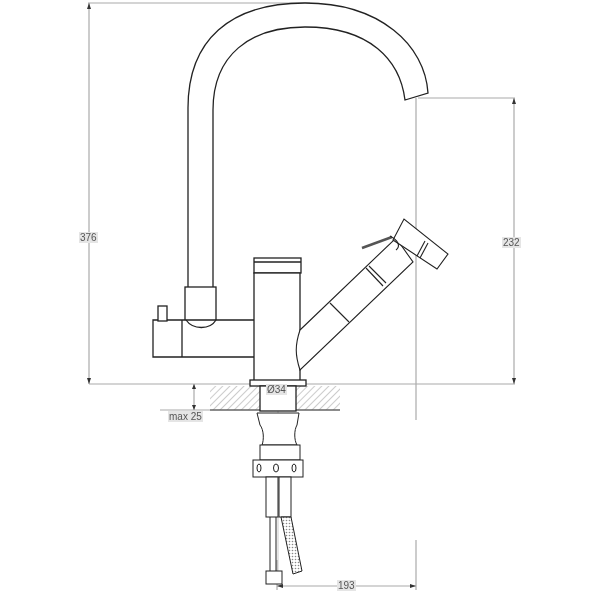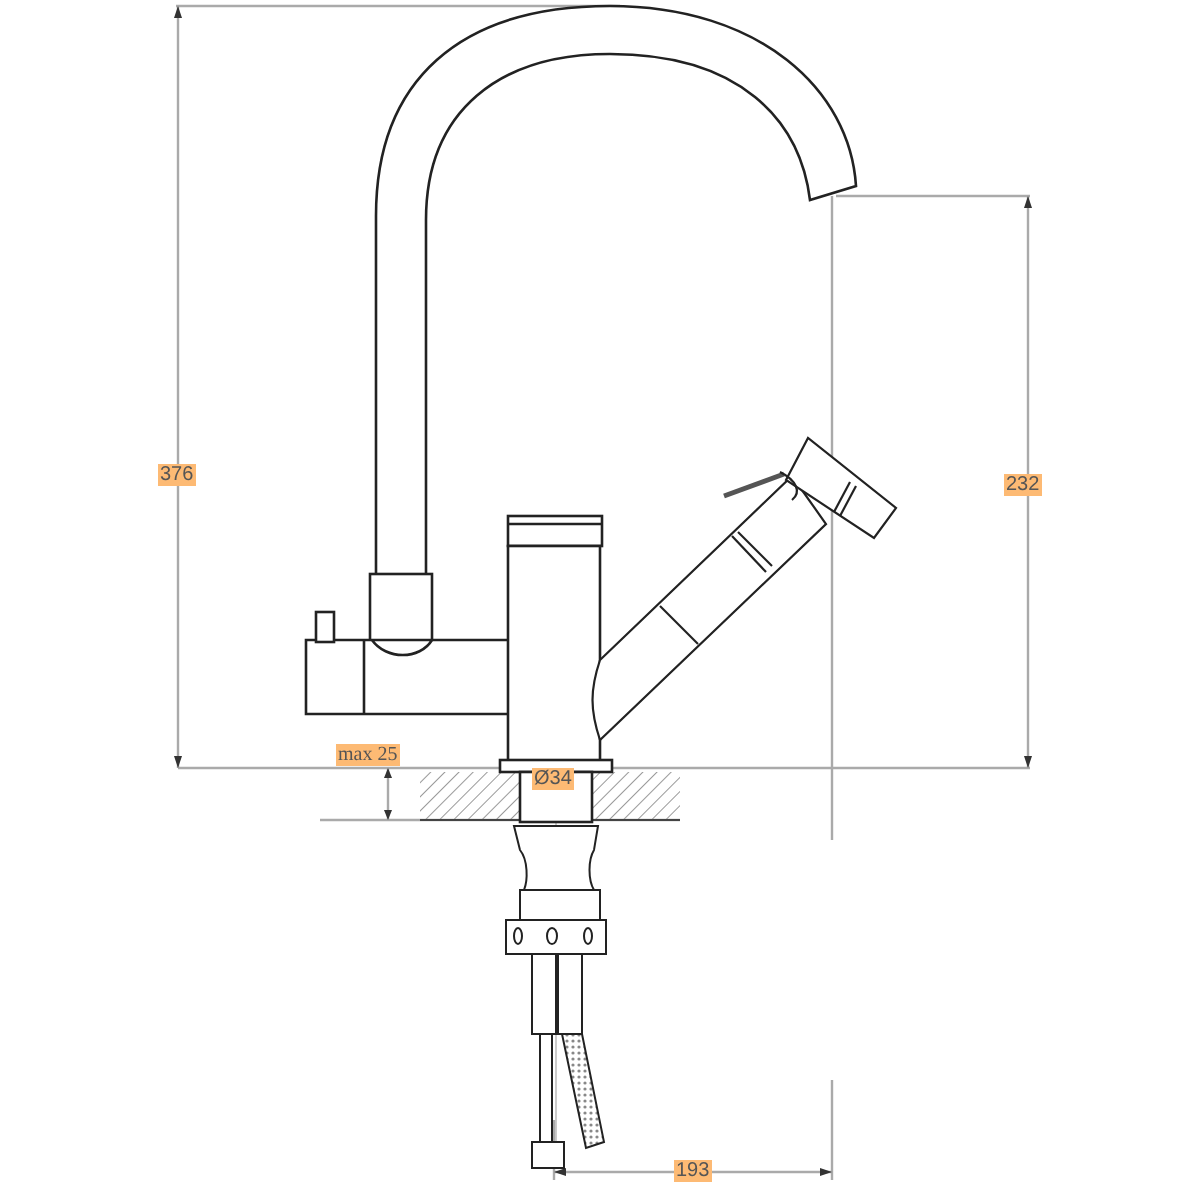--- a/index.html
+++ b/index.html
@@ -1,18 +1,18 @@
 <!DOCTYPE html>
 <html><head>
 <meta charset="utf-8">
 <style>
   html, body { margin:0; padding:0; background:#ffffff; }
   body { width:600px; height:600px; overflow:hidden; position:relative; font-family:"Liberation Sans", sans-serif; }
   #drawing { position:absolute; left:0; top:0; width:600px; height:600px; }
-  .dim-label { position:absolute; font-size:10px; color:#555; background:#fdba74; padding:0 1px; line-height:11px; }
+  .dim-label { position:absolute; font-size:10px; color:#555; background:#e5e5e5; padding:0 1px; line-height:11px; }
 </style>
 </head>
 <body>
 
 <svg id="drawing" viewBox="0 0 600 600" xmlns="http://www.w3.org/2000/svg">
   <defs>
     <pattern id="hatch" width="5" height="5" patternUnits="userSpaceOnUse" patternTransform="rotate(45)">
       <line x1="0" y1="0" x2="0" y2="5" stroke="#999" stroke-width="1"></line>
     </pattern>
     <pattern id="braid" width="3" height="3" patternUnits="userSpaceOnUse">
@@ -110,15 +110,15 @@
     <line x1="270" y1="517" x2="270" y2="572"></line>
     <line x1="276" y1="517" x2="276" y2="572"></line>
     <rect x="266" y="571" width="16" height="13"></rect>
 
     <path d="M281,517 L291,517 L302,571 L293,574 Z" fill="url(#braid)"></path>
   </g>
 </svg>
 
 <div class="dim-label" style="left:79px;top:232px;">376</div>
 <div class="dim-label" style="left:502px;top:237px;text-align:center;">232</div>
-<div class="dim-label" style="left:168px;top:372px;font-family:Liberation Serif, serif;">max 25</div>
+<div class="dim-label" style="left:168px;top:411px;">max 25</div>
 <div class="dim-label" style="left:266px;top:384px;">Ø34</div>
 <div class="dim-label" style="left:337px;top:580px;">193</div>
 
 </body></html>

